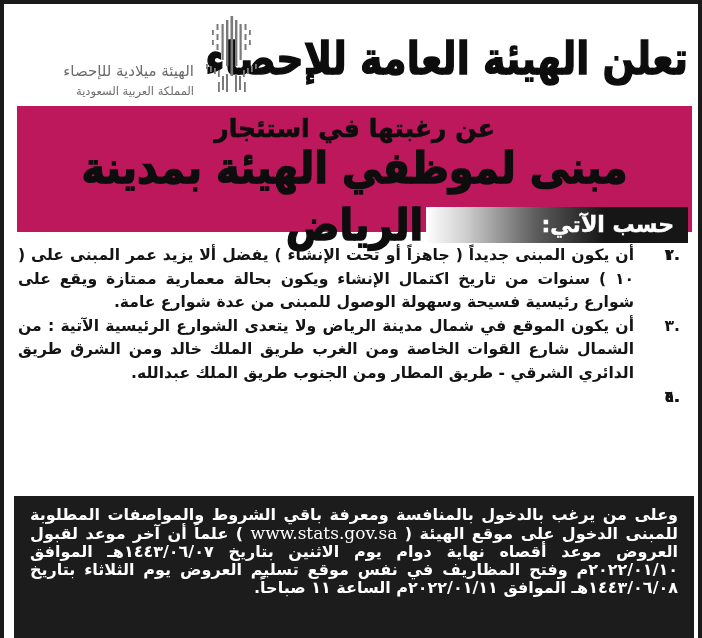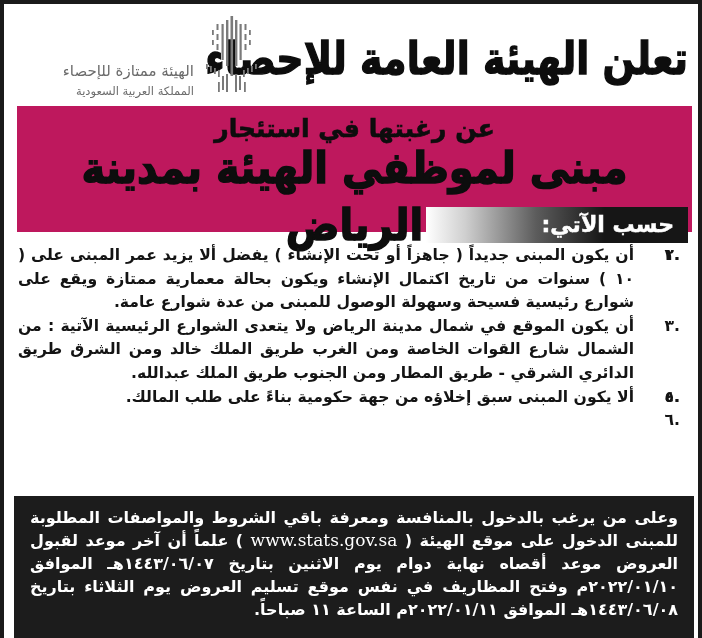--- a/index.html
+++ b/index.html
@@ -91,21 +91,21 @@
     direction: rtl;
   }
   
   .black-box {
     position: absolute; left: 10px; top: 492px; width: 680px; height: 146px;
     background: #1c1c1c;
   }
   .black-text {
     position: absolute; left: 16px; right: 16px; top: 10px;
     direction: rtl; color: #fff;
-    font-weight: bold; font-size: 16px; line-height: 23px;
+    font-weight: bold; font-size: 16px; line-height: 18px;
     text-align: justify; text-align-last: right;
   }
   .url { font-family: "DejaVu Serif", serif; font-weight: normal; font-size: 17px; }
 </style>
 </head>
 <body>
 
 <div class="frame">
 
   <div class="header">
@@ -142,21 +142,21 @@
             <rect x="39" y="56" width="1.8" height="7"></rect>
 
           <rect x="18" y="62" width="2" height="14"></rect>
             <rect x="22" y="60" width="2" height="18"></rect>
             <rect x="31" y="60" width="2" height="18"></rect>
             <rect x="35" y="62" width="2" height="14"></rect>
           <rect x="14" y="68" width="1.8" height="10"></rect>
             <rect x="40" y="68" width="1.8" height="10"></rect>
         </g>
       </svg>
-      <div class="logo-name">الهيئة ممتازة للإحصاء</div>
+      <div class="logo-name">الهيئة ميلادية للإحصاء</div>
       <div class="logo-country">المملكة العربية السعودية</div>
     </div>
   </div>
 
   <div class="banner">
     <div class="banner-sub">عن رغبتها في استئجار</div>
     <div class="banner-main">مبنى لموظفي الهيئة بمدينة الرياض</div>
   </div>
 
   <div class="as-follows-bar">
@@ -173,21 +173,20 @@
     </div>
     <div class="cond">
       <span class="cond-num">.٣</span>
       <span>أن يكون الموقع في شمال مدينة الرياض ولا يتعدى الشوارع الرئيسية الآتية : من الشمال شارع القوات الخاصة ومن الغرب طريق الملك خالد ومن الشرق طريق الدائري الشرقي - طريق المطار ومن الجنوب طريق الملك عبدالله.</span>
     </div>
     <div class="cond">
       <span class="cond-num">.٤</span>
     </div>
     <div class="cond">
       <span class="cond-num">.٥</span>
-      <span>ألا يكون المبنى سبق إخلاؤه من جهة حكومية بناءً على طلب المالك.</span>
     </div>
     <div class="cond">
       <span class="cond-num">.٦</span>
     </div>
   </div>
 
   <div class="black-box">
     <div class="black-text">
       <span>وعلى من يرغب بالدخول بالمنافسة ومعرفة باقي الشروط والمواصفات المطلوبة للمبنى الدخول على موقع الهيئة (</span>
       <span class="url" dir="ltr">www.stats.gov.sa</span>

